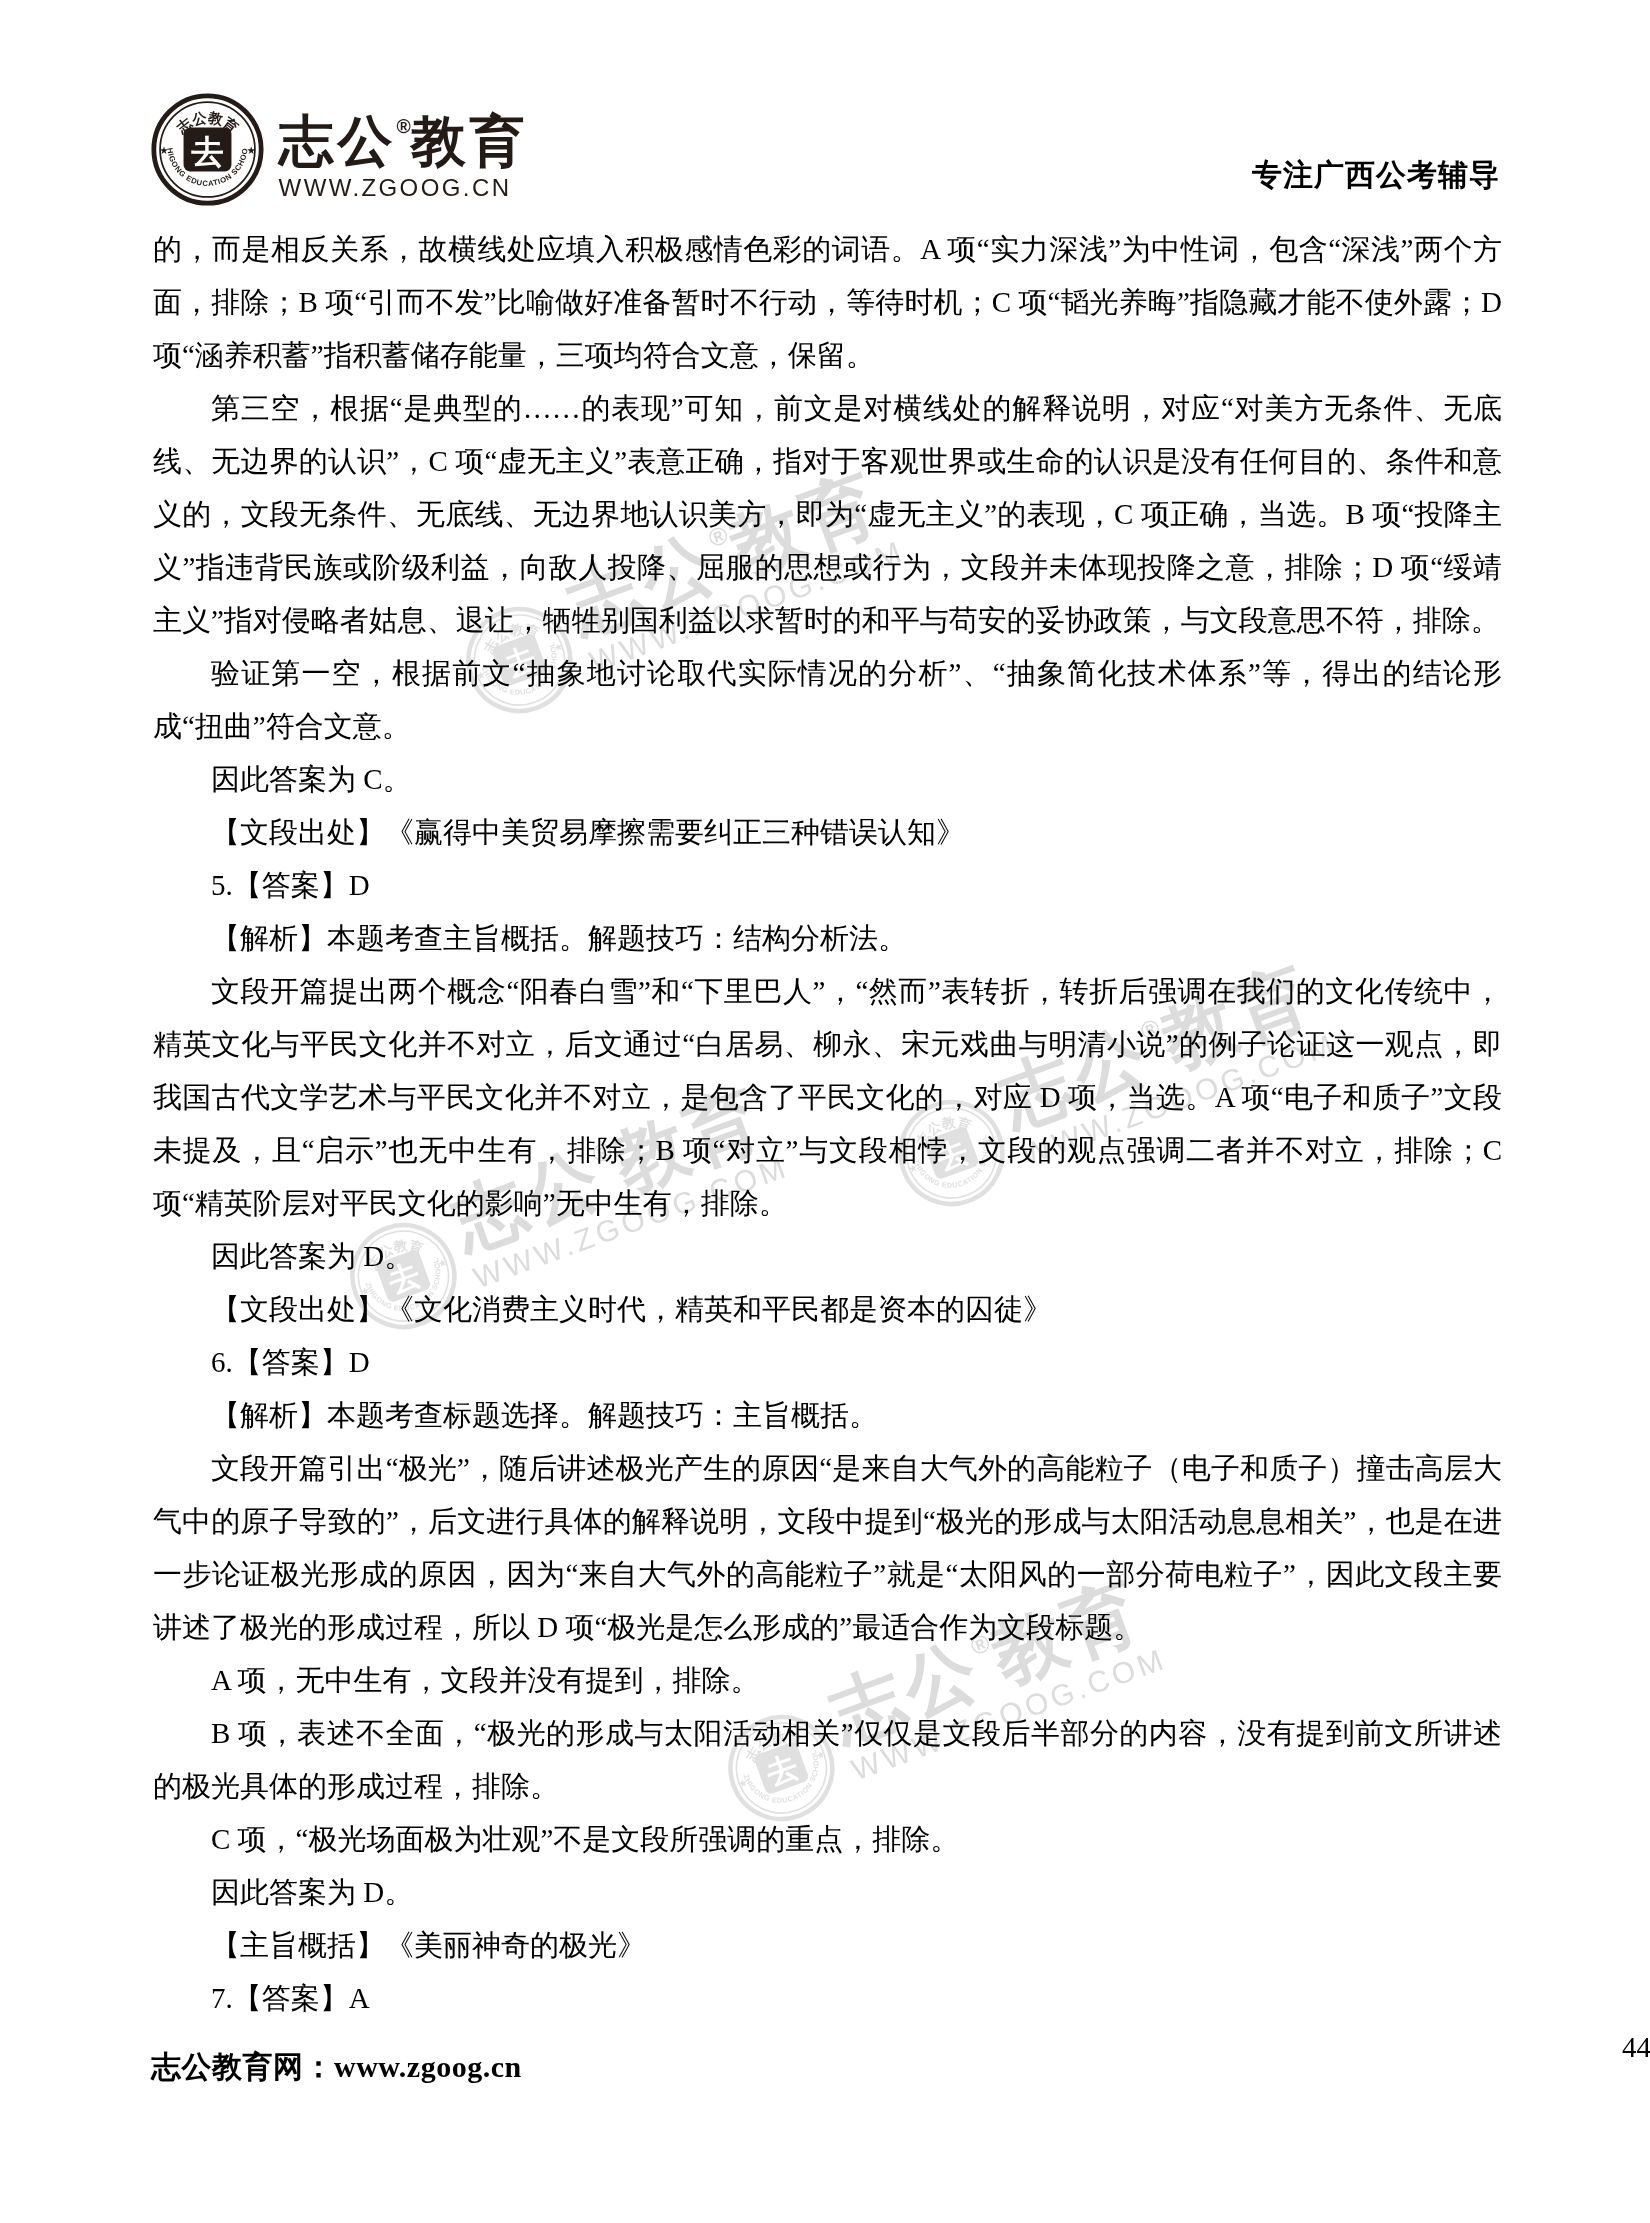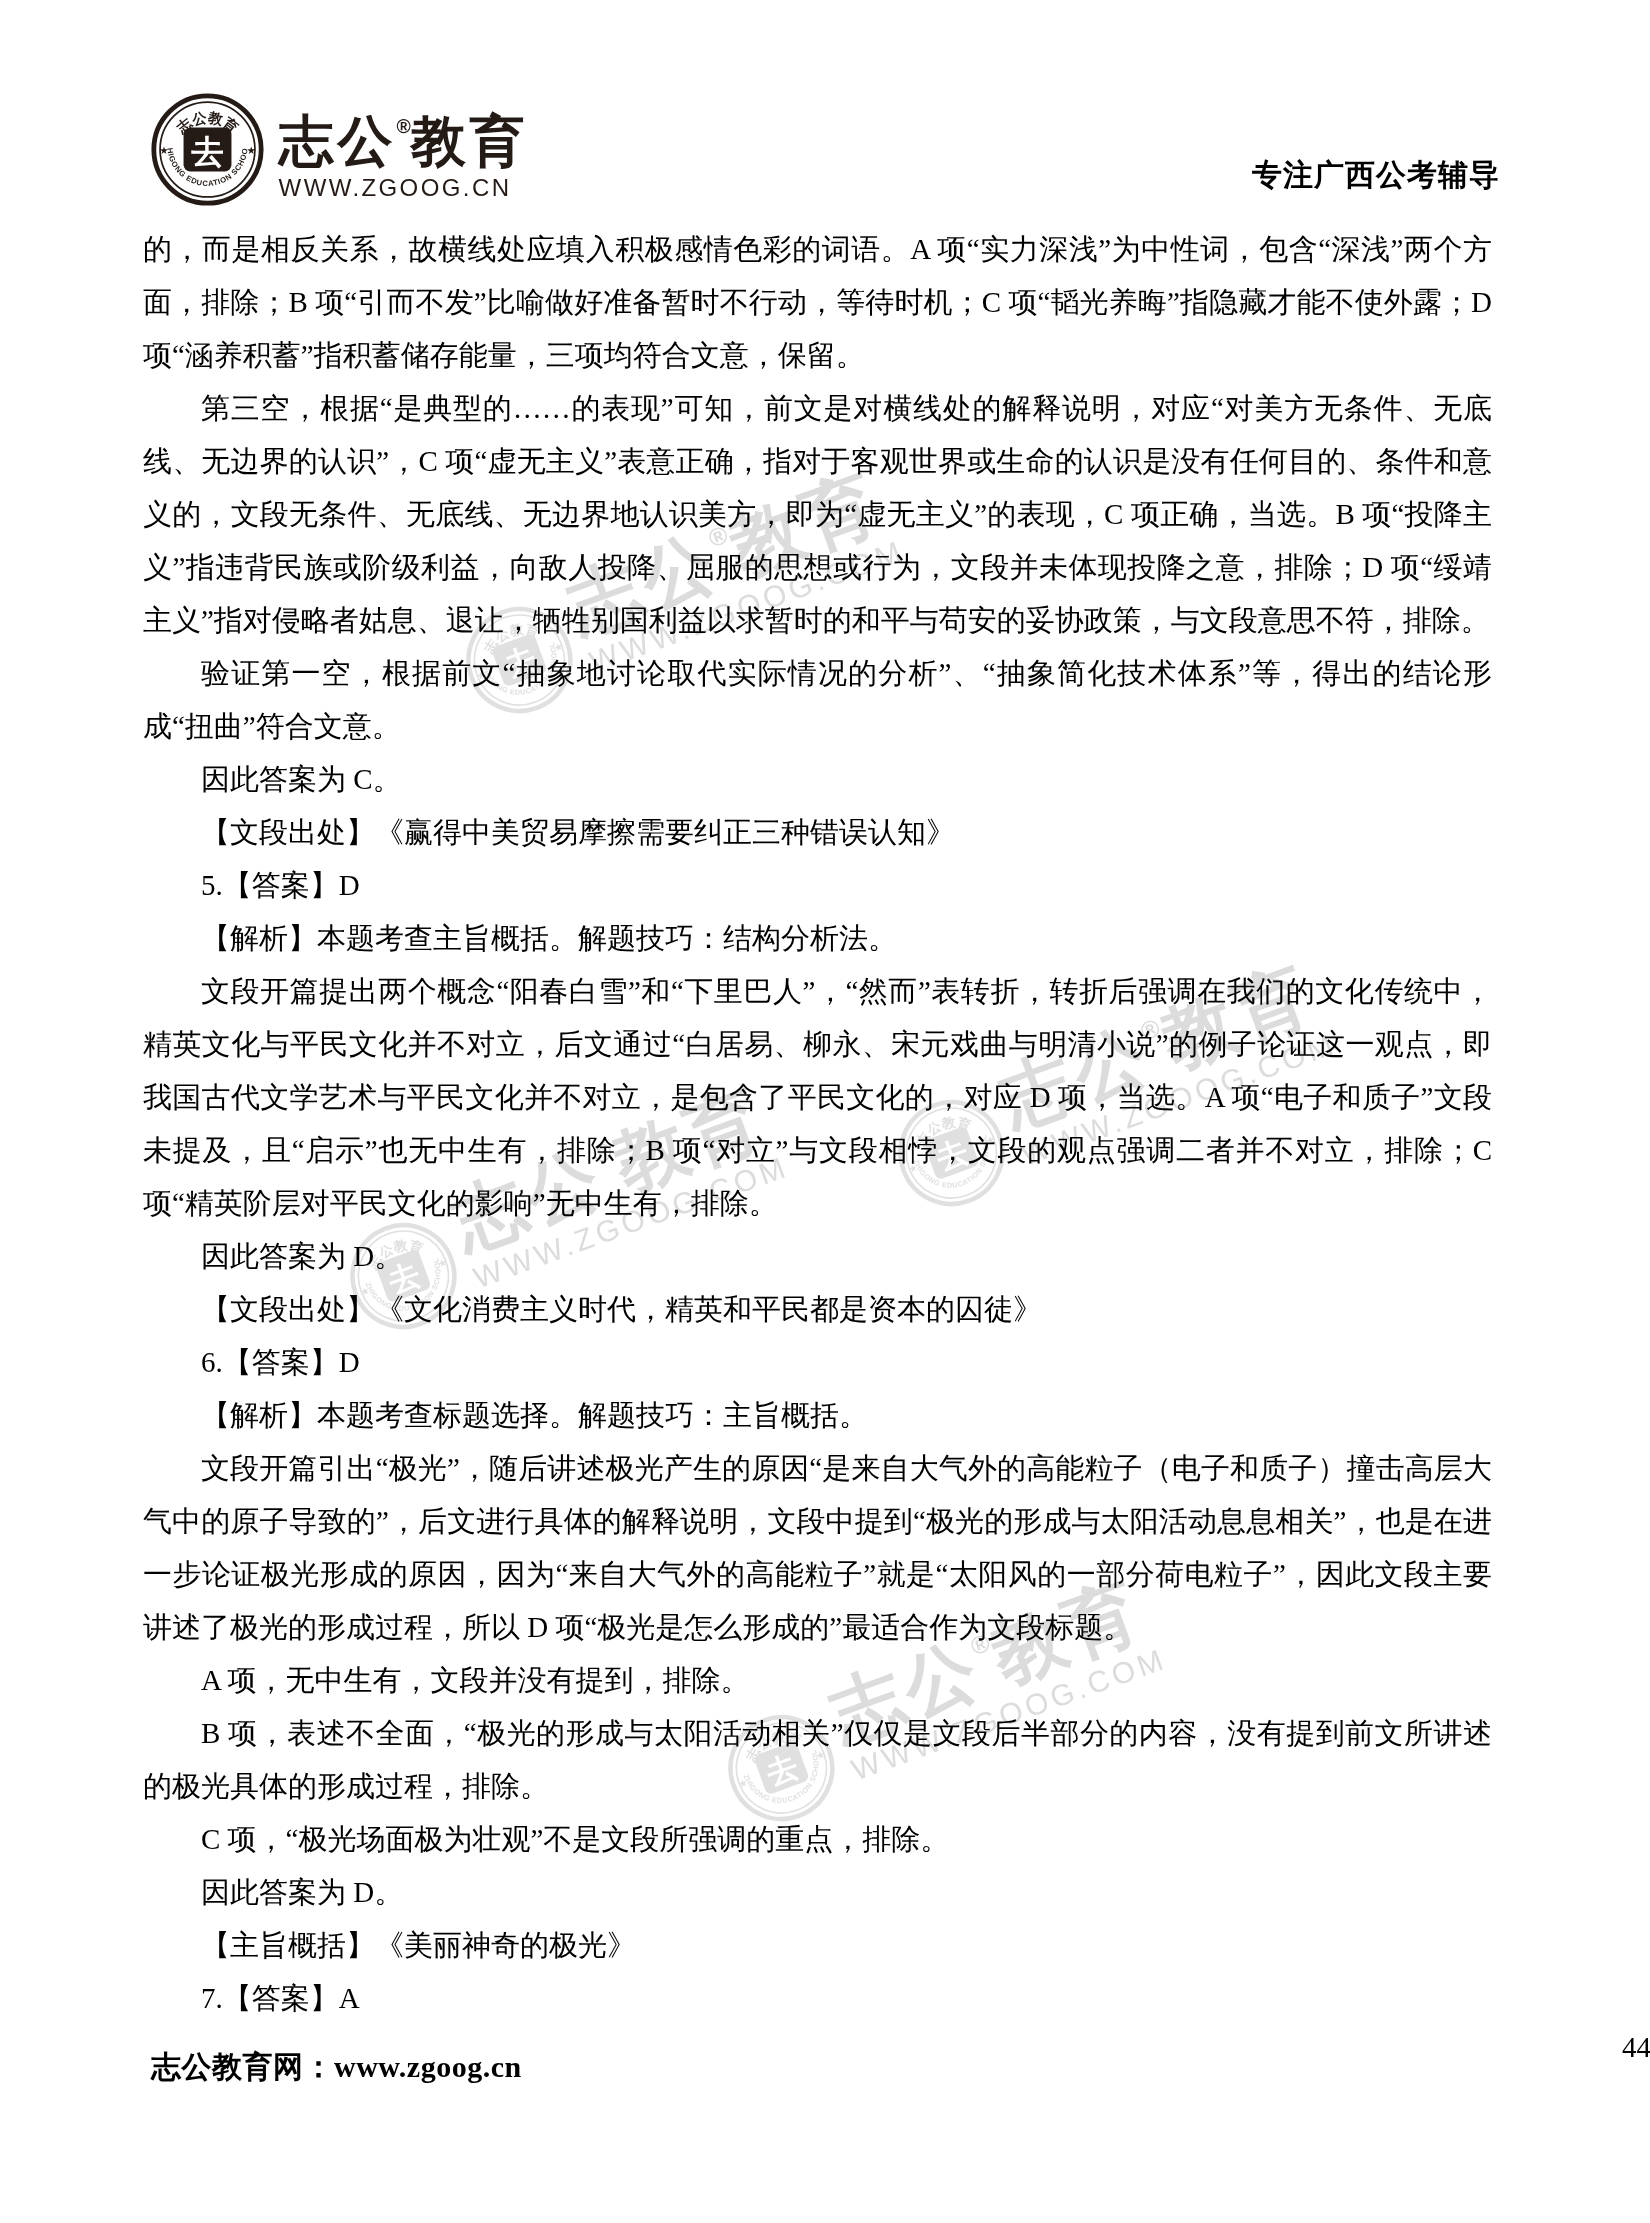--- a/index.html
+++ b/index.html
@@ -44,21 +44,21 @@
     font-family:"Liberation Sans","DejaVu Sans",sans-serif;
     font-weight:bold;font-size:72px;line-height:74px;letter-spacing:4.9px;
   }
   .wm-brand .reg{font-size:25px;vertical-align:35px;letter-spacing:0;}
   .wm-url{
     font-family:"Liberation Sans","DejaVu Sans",sans-serif;
     font-size:30px;line-height:35px;letter-spacing:3.9px;margin-top:1.9px;
   }
   
   .doc-body{
-    position:absolute;left:143px;top:223px;width:1349px;z-index:1;
+    position:absolute;left:153px;top:223px;width:1349px;z-index:1;
   }
   .para{
     margin:0;
     font-size:29px;line-height:53px;
     text-align:justify;
     word-break:break-all;
   }
   .para.indent{text-indent:2em;}
   
   .footer{position:absolute;left:0;top:2023px;width:100%;height:78px;z-index:1;}

